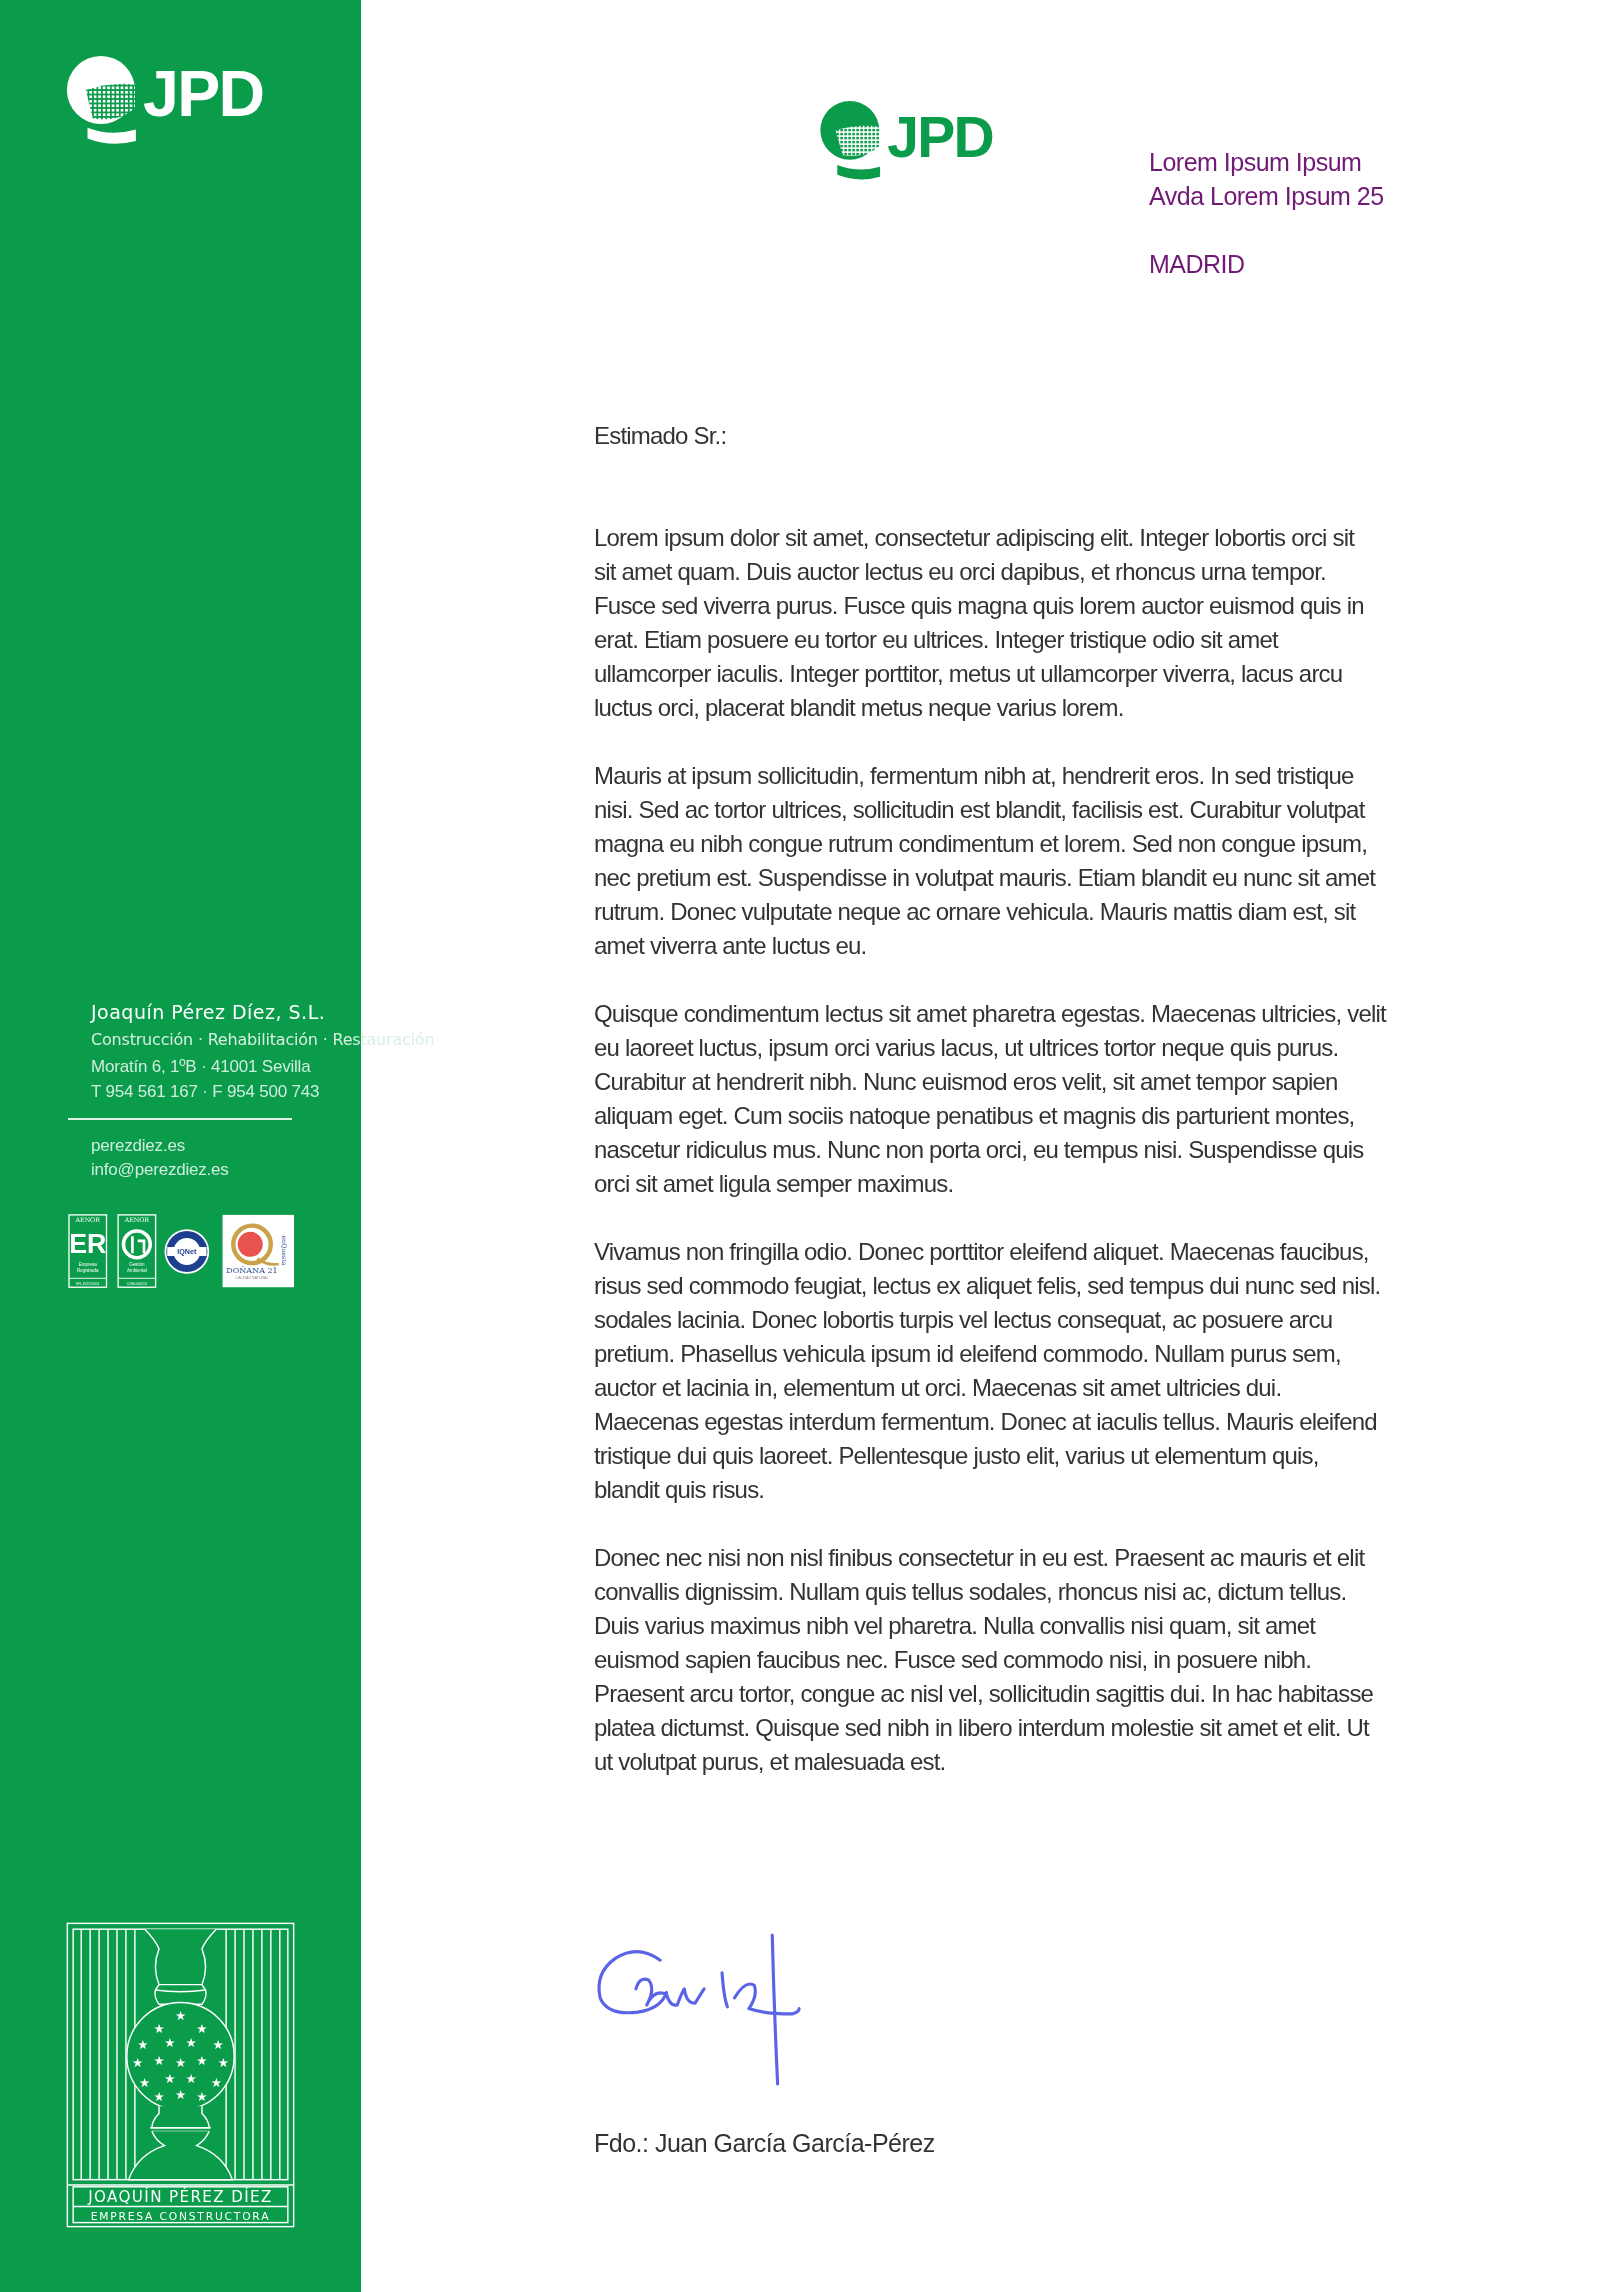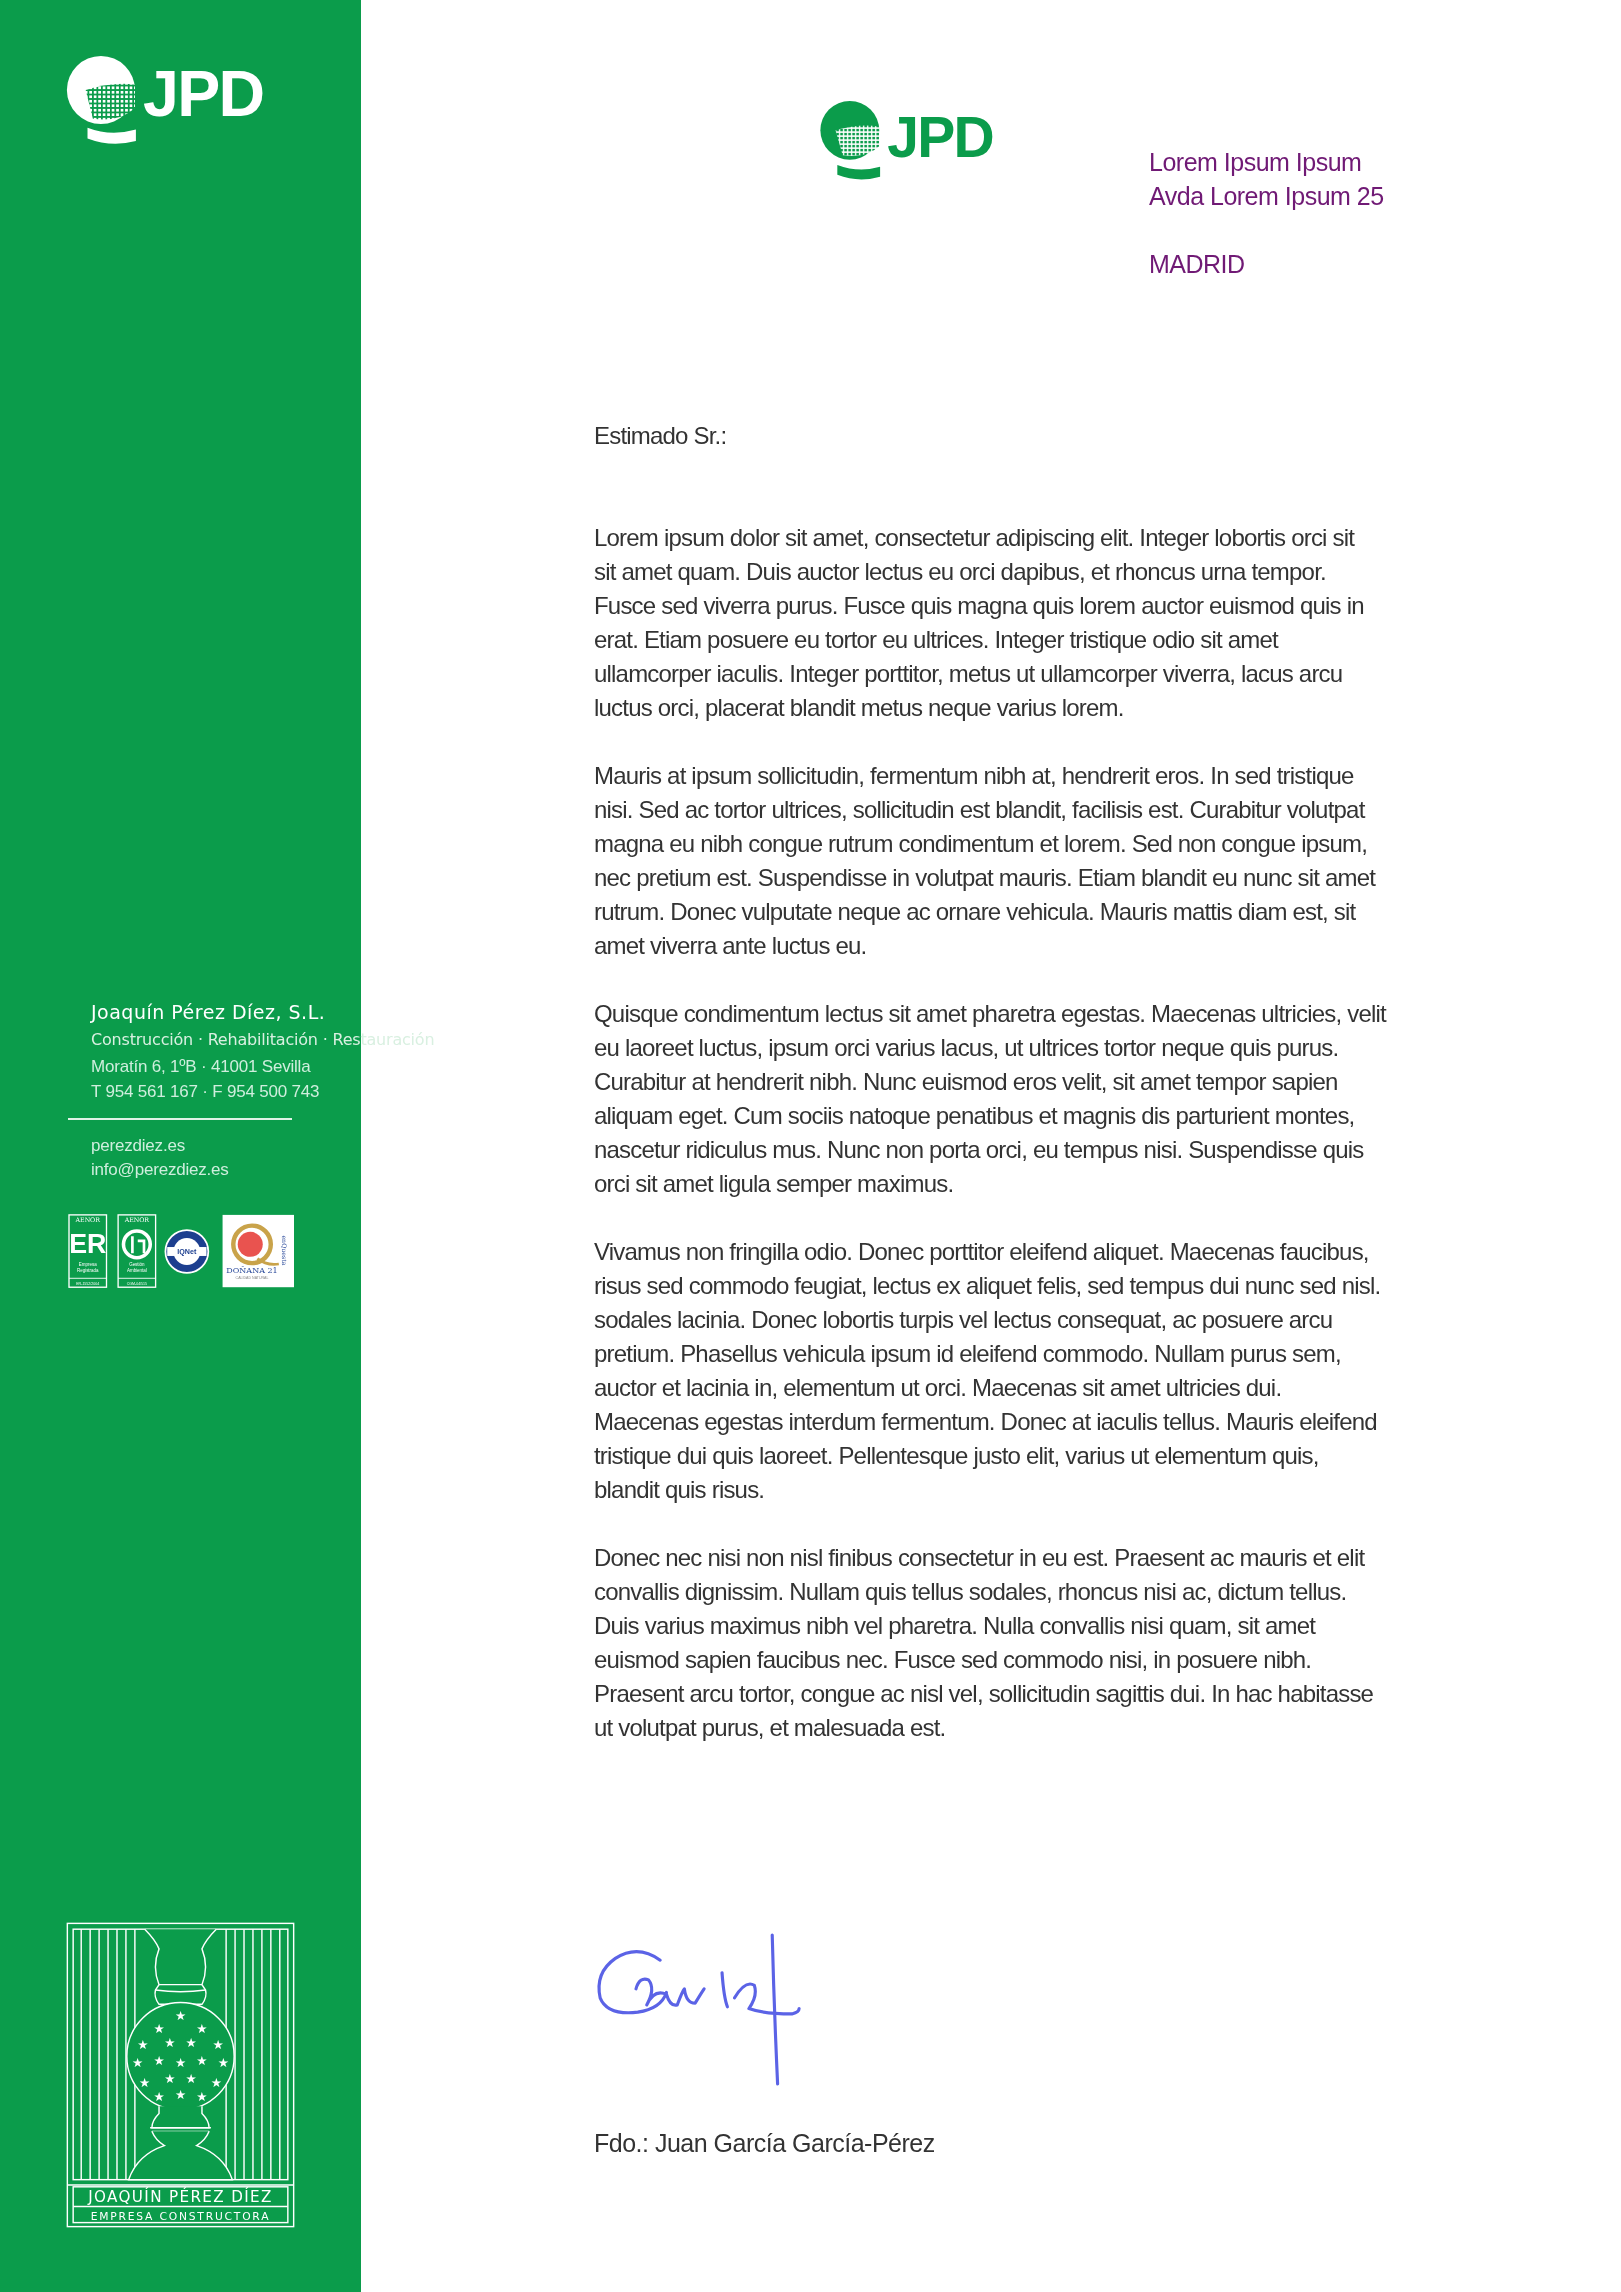--- a/index.html
+++ b/index.html
@@ -227,20 +227,21 @@
     <div class="line">tristique dui quis laoreet. Pellentesque justo elit, varius ut elementum quis,</div>
     <div class="line">blandit quis risus.</div>
   </div>
 
   <div class="para">
     <div class="line">Donec nec nisi non nisl finibus consectetur in eu est. Praesent ac mauris et elit</div>
     <div class="line">convallis dignissim. Nullam quis tellus sodales, rhoncus nisi ac, dictum tellus.</div>
     <div class="line">Duis varius maximus nibh vel pharetra. Nulla convallis nisi quam, sit amet</div>
     <div class="line">euismod sapien faucibus nec. Fusce sed commodo nisi, in posuere nibh.</div>
     <div class="line">Praesent arcu tortor, congue ac nisl vel, sollicitudin sagittis dui. In hac habitasse</div>
+    <div class="line">platea dictumst. Quisque sed nibh in libero interdum molestie sit amet et elit. Ut</div>
     <div class="line">ut volutpat purus, et malesuada est.</div>
   </div>
 </div>
 
 <svg class="abs signature" viewBox="0 0 270 185">
   <g fill="none" stroke="#5b63e6" stroke-width="3.5" stroke-linecap="round" stroke-linejoin="round">
     <path d="M85 38 Q60 20 35 36 Q12 52 18 80 Q26 100 60 96 Q86 92 92 74"></path>
     <path d="M58 70 Q62 56 72 60 Q80 70 70 88 Q78 70 92 76 Q96 90 104 88 Q110 72 112 70 Q114 86 124 86 Q130 76 134 70"></path>
     <path d="M154 52 Q156 80 160 90"></path>
     <path d="M168 80 Q180 60 190 66 Q194 78 184 92 Q200 98 232 98 Q240 96 240 92"></path>

